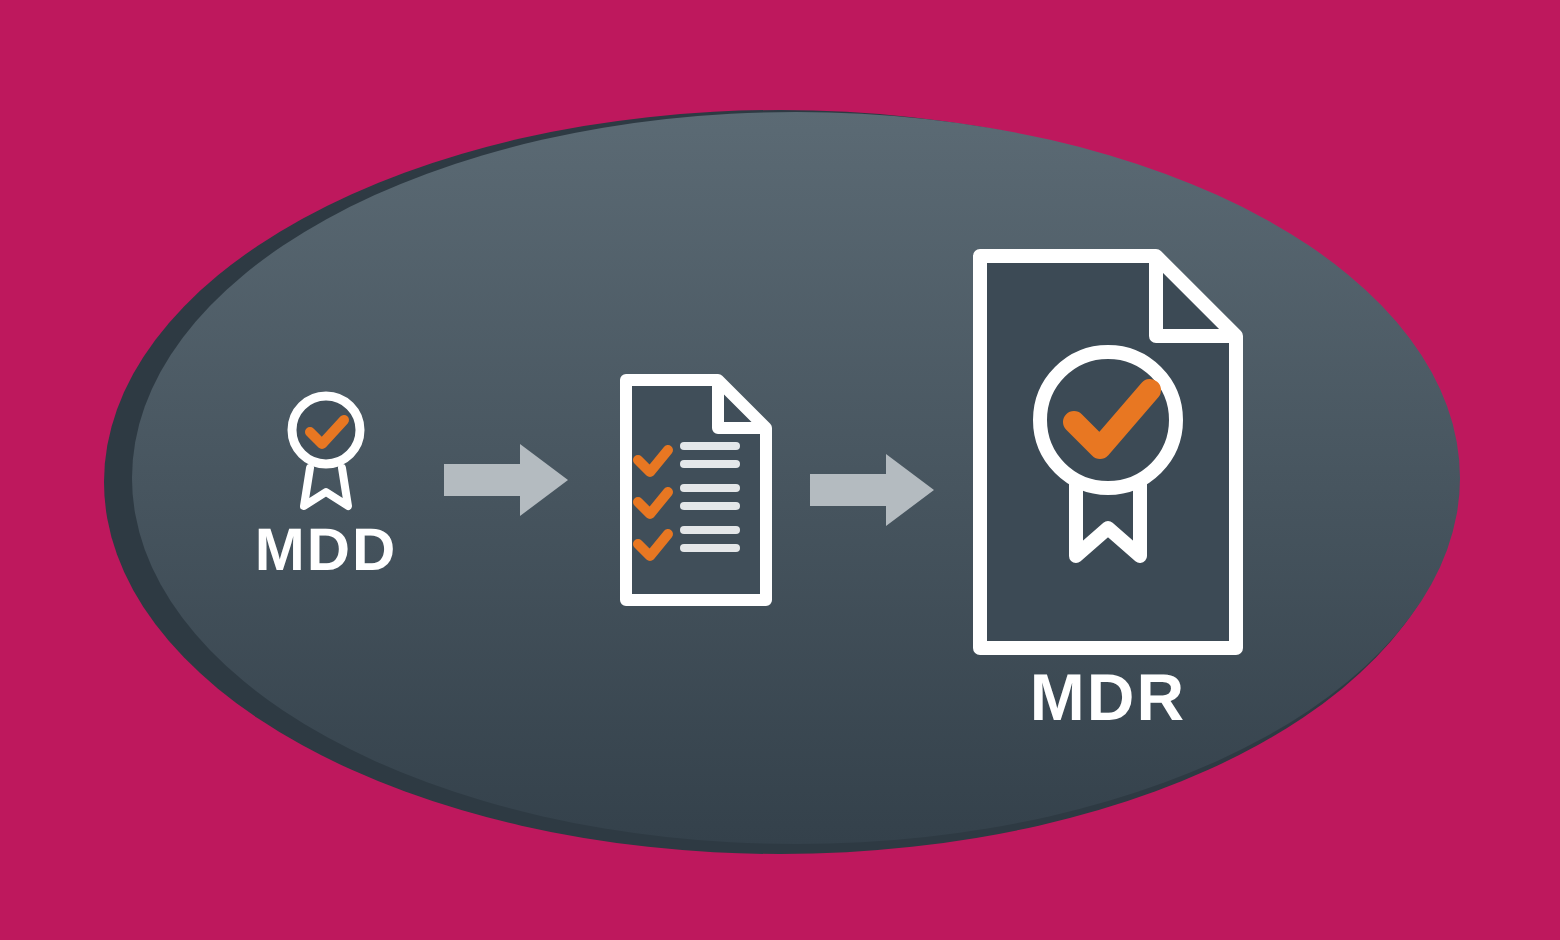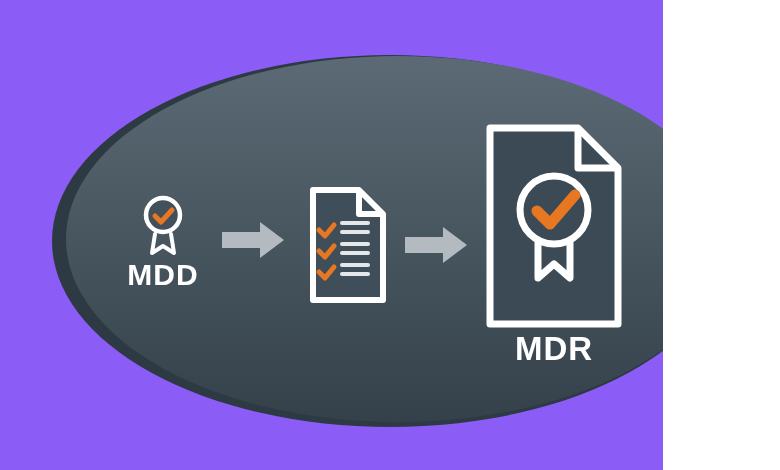--- a/index.html
+++ b/index.html
@@ -3,23 +3,23 @@
 <meta charset="utf-8">
 <style>
   html, body {
     margin: 0;
     padding: 0;
     background: #ffffff;
     font-family: "Liberation Sans", sans-serif;
   }
   .canvas {
     position: relative;
-    width: 663px;
+    width: 780px;
     height: 470px;
-    background: #8b5cf6;
+    background: #be185d;
     overflow: hidden;
   }
   svg { display: block; }
   .step-label {
     font-family: "Liberation Sans", sans-serif;
     font-weight: 700;
     letter-spacing: 1px;
   }
 </style>
 </head>

